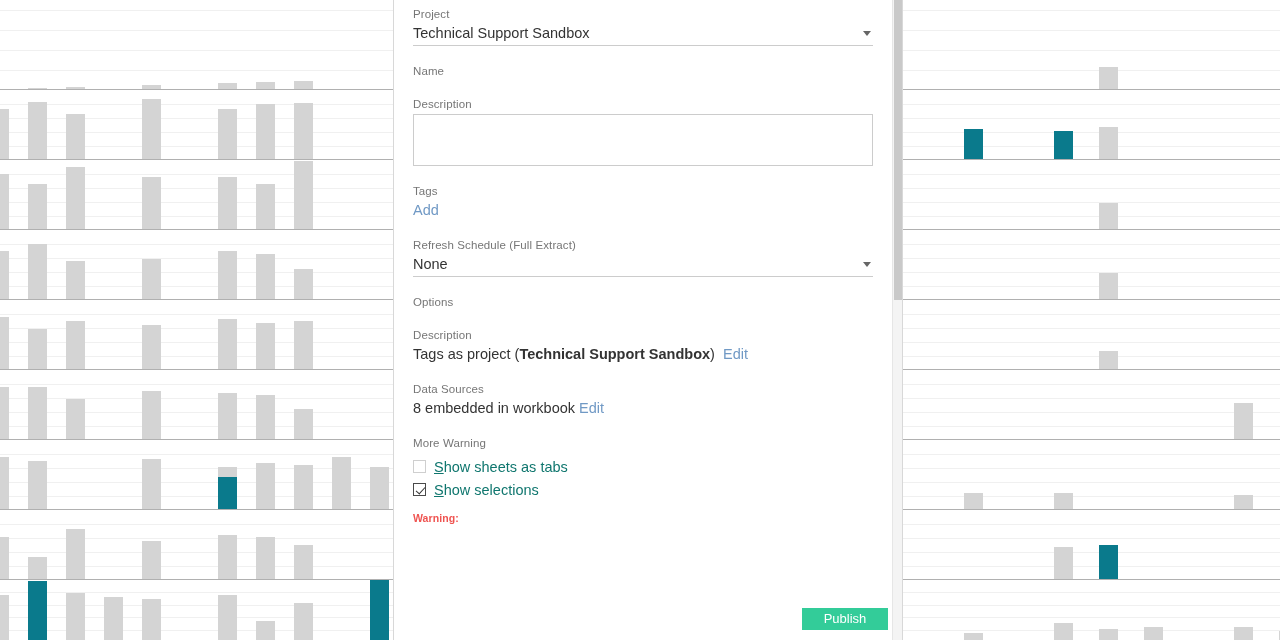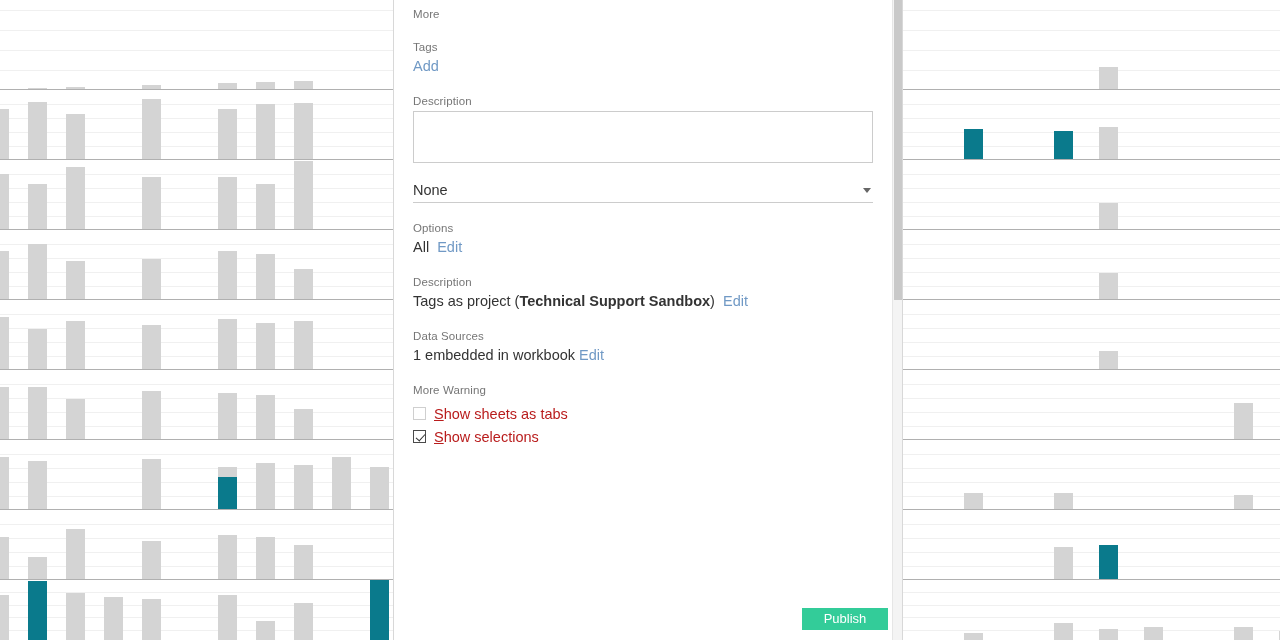--- a/index.html
+++ b/index.html
@@ -118,21 +118,21 @@
   .cbox.checked { border-color: #4a4a4a; }
   .cbox.checked::after {
     content: "";
     position: absolute; left: 3.5px; top: 0.5px;
     width: 4px; height: 8px;
     border: solid #333;
     border-width: 0 1.5px 1.5px 0;
     transform: rotate(42deg);
   }
   .opt-label {
-    font-size: 14.5px; color: #b91c1c;
+    font-size: 14.5px; color: #0f766e;
     line-height: 18px;
   }
   .opt-label .acc { text-decoration: underline; }
 
   .warning-title {
     color: #ef5350; font-weight: bold;
     font-size: 10.5px; line-height: 13px;
     letter-spacing: .1px;
   }
   .warning-text {
@@ -368,83 +368,88 @@
           <div class="bg-bar" style="left: 241px; height: 14px; background: rgb(212, 212, 212);"></div>
           <div class="bg-bar" style="left: 331px; height: 14px; background: rgb(212, 212, 212);"></div>
           <div class="bg-bar" style="left: 376px; height: 10px; background: rgb(212, 212, 212);"></div>
         </div>
       </div>
   </div>
 
   <div class="dialog">
     <div class="dlg-body">
 
-
-      <div class="group">
-        <div class="field-label">More</div>
-      </div>
-
-      <div class="group">
-        <div class="field-label">Tags</div>
-        <span class="link">Add</span>
+      <div class="group">
+        <div class="field-label">Project</div>
+        <div class="combo">
+          <div class="val">Technical Support Sandbox</div>
+          <span class="caret"></span>
+        </div>
+      </div>
+
+      <div class="group">
+        <div class="field-label">Name</div>
       </div>
 
       <div class="group">
         <div class="field-label">Description</div>
         <div class="textarea-box">
           <textarea placeholder="" style=""></textarea>
         </div>
       </div>
 
       <div class="group">
+        <div class="field-label">Tags</div>
+        <span class="link">Add</span>
+      </div>
+
+      <div class="group">
+        <div class="field-label">Refresh Schedule (Full Extract)</div>
         <div class="combo">
           <div class="val">None</div>
           <span class="caret"></span>
         </div>
       </div>
 
       <div class="group">
         <div class="field-label">Options</div>
-        <div class="value-line">
-          <span>All</span>
-          <span>&nbsp;</span><span class="link">Edit</span>
-        </div>
       </div>
 
       <div class="group">
         <div class="field-label">Description</div>
         <div class="value-line">
           <span>Tags as project (</span><span class="bold">Technical Support Sandbox</span><span>)</span>
           <span>&nbsp;</span><span class="link">Edit</span>
         </div>
       </div>
 
       <div class="group">
         <div class="field-label">Data Sources</div>
         <div class="value-line">
-          <span>1 embedded in workbook</span>
+          <span>8 embedded in workbook</span>
           <span class="link">Edit</span>
         </div>
       </div>
 
       <div class="group" style="margin-bottom:12px;">
         <div class="field-label" style="margin-bottom:5px;">More Warning</div>
 
         <div class="opt-row">
           <span class="cbox" id="cb0"></span>
           <span class="opt-label"><span class="acc">S</span><span>how sheets as tabs</span></span>
         </div>
 
         <div class="opt-row">
           <span class="cbox checked" id="cb1"></span>
           <span class="opt-label"><span class="acc">S</span><span>how selections</span></span>
         </div>
       </div>
 
       <div>
+        <div class="warning-title">Warning:</div>
       </div>
 
     </div>
 
     <div class="dlg-scroll">
       <div class="thumb"></div>
     </div>
   </div>
 
   <button class="publish-btn">Publish</button>

